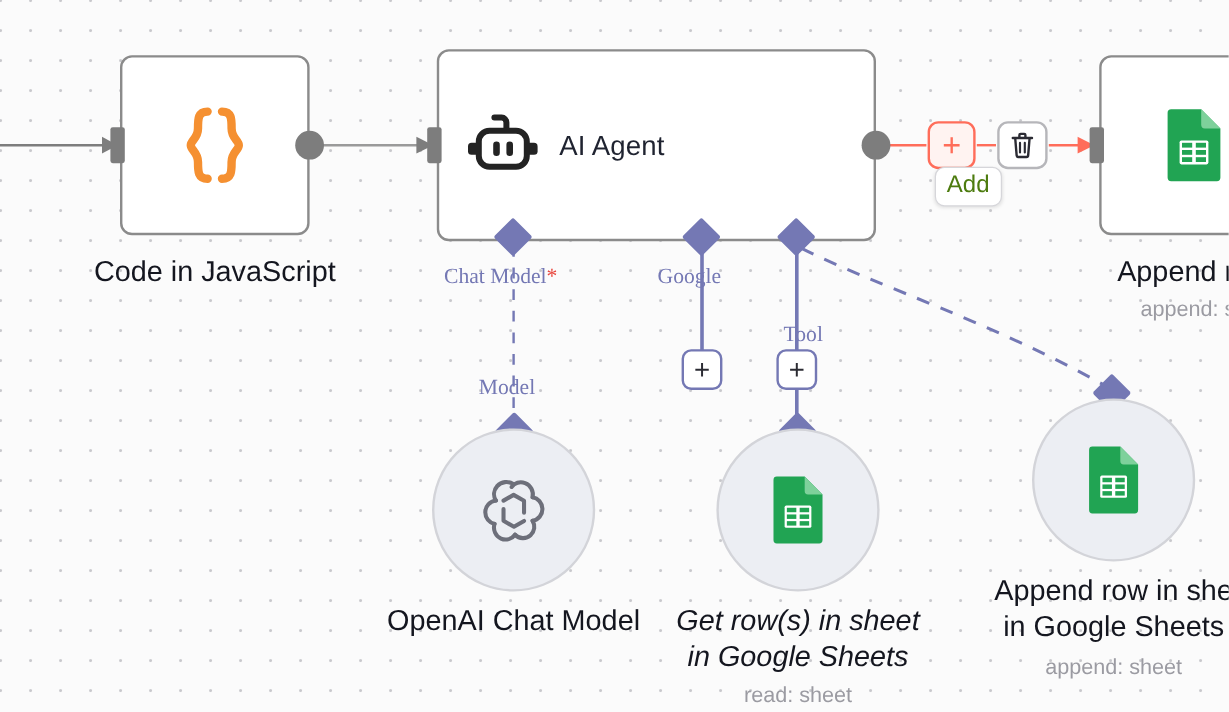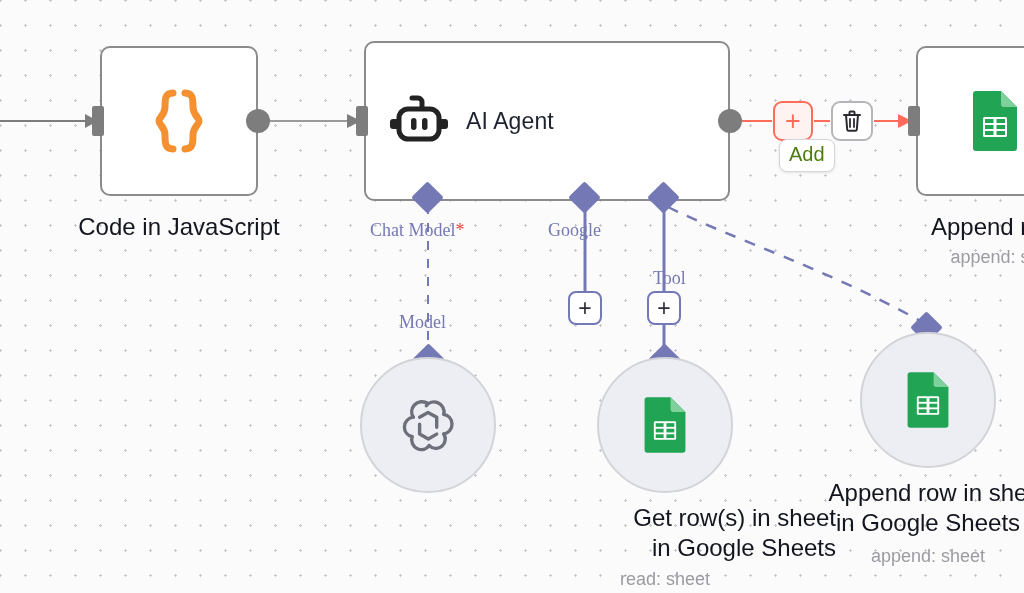--- a/index.html
+++ b/index.html
@@ -282,36 +282,37 @@
         <path d="M17.3 24.1 C12.3 24.7 8.4 28.8 8.4 33.9 C8.4 38.6 11.6 42.6 16.1 43.6"></path>
         <path d="M16.1 43.6 C14.6 48.4 16.9 53.7 21.5 55.8 C25.8 57.7 30.6 56.2 33.2 52.6"></path>
         <path d="M33.2 52.6 C36.7 56.2 42.4 56.4 46.1 53 C49.6 49.8 50.2 44.8 47.8 41"></path>
         <path d="M47.8 41 C52.6 40.1 56.2 35.9 56 30.9 C55.8 26.1 52.4 22.2 47.8 21.4"></path>
         <path d="M47.8 21.4 C48.9 16.5 46.3 11.4 41.6 9.6 C37.3 7.9 32.7 9.4 30.3 12.8"></path>
         <path d="M23.6 24.2 L32 19.4 L40.7 24.3 L40.7 34.2"></path>
         <path d="M40.7 41.1 L32.3 46 L23.6 41 L23.6 31.1"></path>
       </g>
     </svg>
   </div>
+  <div class="caption" style="left:257px; top:503px; width:342px; text-align:center;">OpenAI Chat Model</div>
 
   <div class="diamond" style="left:653px; top:348px;"></div>
   <div class="circle-node" style="left:597px; top:357px; width:136px; height:136px;">
     <svg width="52" height="62" viewBox="0 0 56 66">
       <path d="M6 3 H34 L50 19 V60 A3 3 0 0 1 47 63 H9 A3 3 0 0 1 6 60 V6 A3 3 0 0 1 9 3 Z" fill="#21a453"></path>
       <path d="M34 3 L50 19 H37 A3 3 0 0 1 34 16 Z" fill="#7ed19b"></path>
       <rect x="16" y="29" width="24" height="20" rx="1.5" fill="#ffffff"></rect>
       <rect x="18" y="31" width="8.5" height="4" fill="#21a453"></rect>
       <rect x="29.5" y="31" width="8.5" height="4" fill="#21a453"></rect>
       <rect x="18" y="37" width="8.5" height="4" fill="#21a453"></rect>
       <rect x="29.5" y="37" width="8.5" height="4" fill="#21a453"></rect>
       <rect x="18" y="43" width="8.5" height="4" fill="#21a453"></rect>
       <rect x="29.5" y="43" width="8.5" height="4" fill="#21a453"></rect>
     </svg>
   </div>
-  <div class="caption nowrap2" style="left:494px; top:503px; width:342px; text-align:right;">Get row(s) in sheet
+  <div class="caption nowrap2" style="left:494px; top:503px; width:342px; text-align:center;font-style:italic;">Get row(s) in sheet
 in Google Sheets</div>
   <div class="subcaption" style="left:494px; top:569px; width:342px; text-align:center;">read: sheet</div>
 
   <div class="diamond" style="left:915px; top:316px;"></div>
   <div class="circle-node" style="left:860px; top:332px; width:136px; height:136px;">
     <svg width="52" height="62" viewBox="0 0 56 66">
       <path d="M6 3 H34 L50 19 V60 A3 3 0 0 1 47 63 H9 A3 3 0 0 1 6 60 V6 A3 3 0 0 1 9 3 Z" fill="#21a453"></path>
       <path d="M34 3 L50 19 H37 A3 3 0 0 1 34 16 Z" fill="#7ed19b"></path>
       <rect x="16" y="29" width="24" height="20" rx="1.5" fill="#ffffff"></rect>
       <rect x="18" y="31" width="8.5" height="4" fill="#21a453"></rect>

